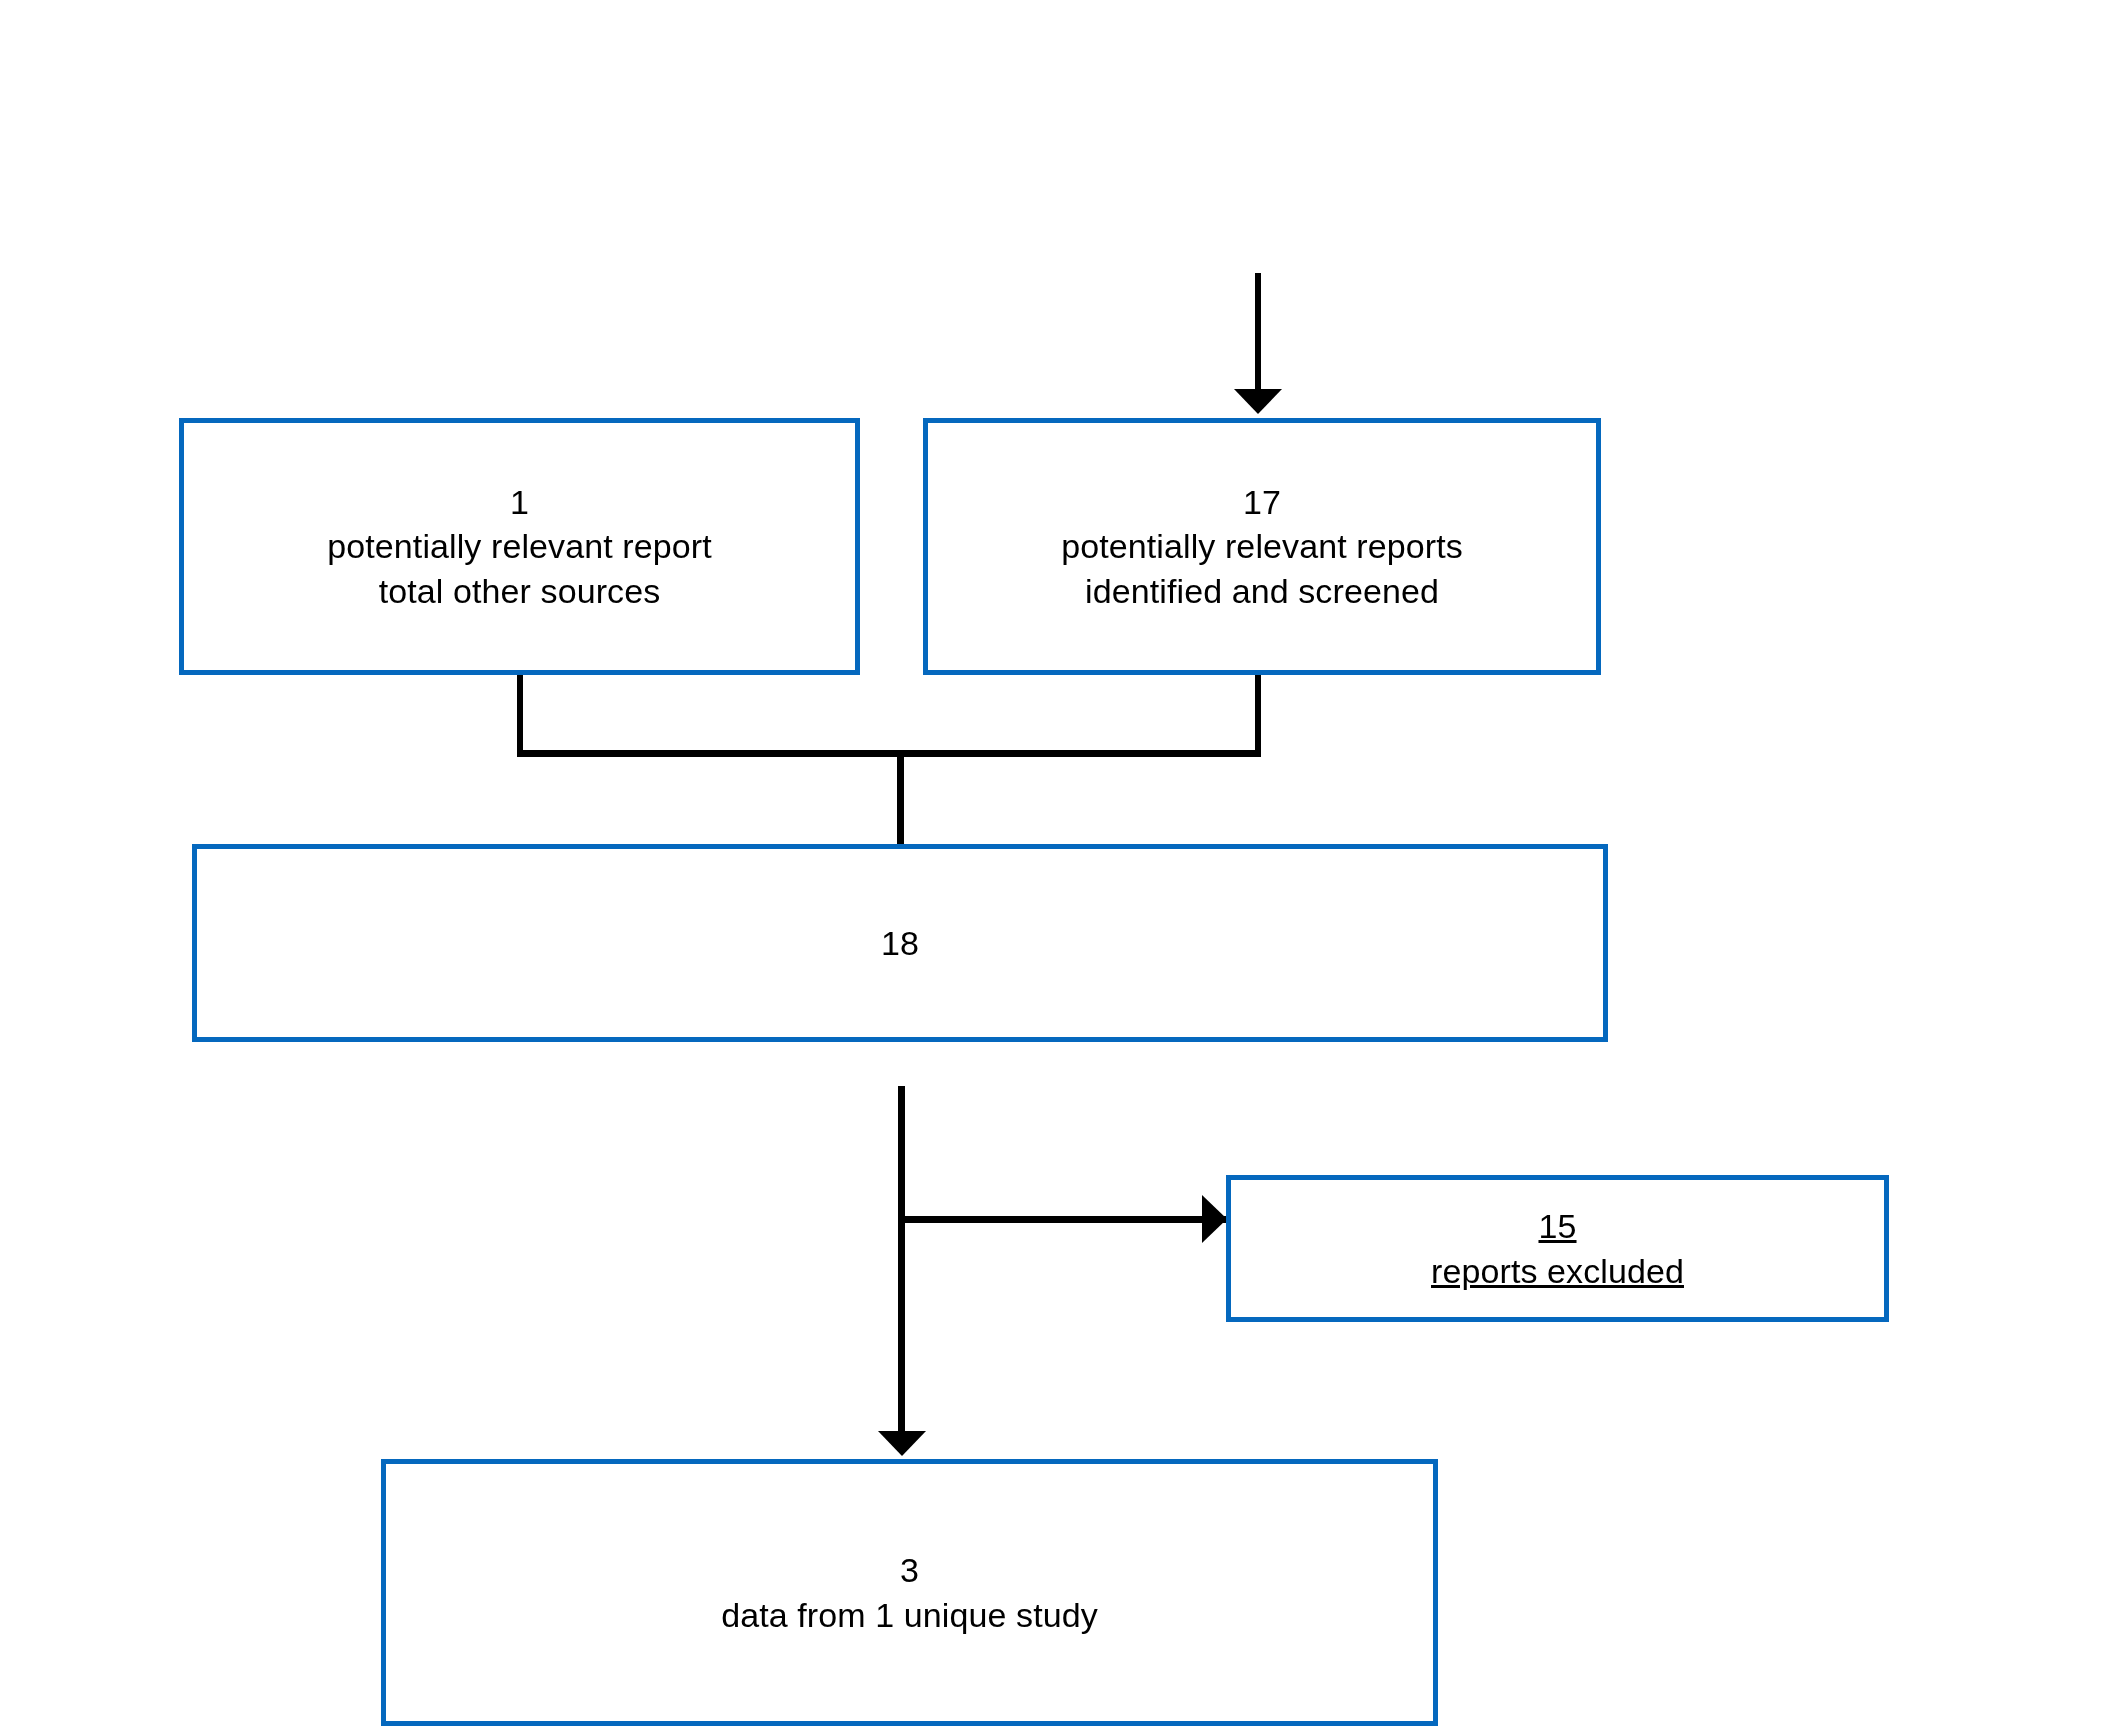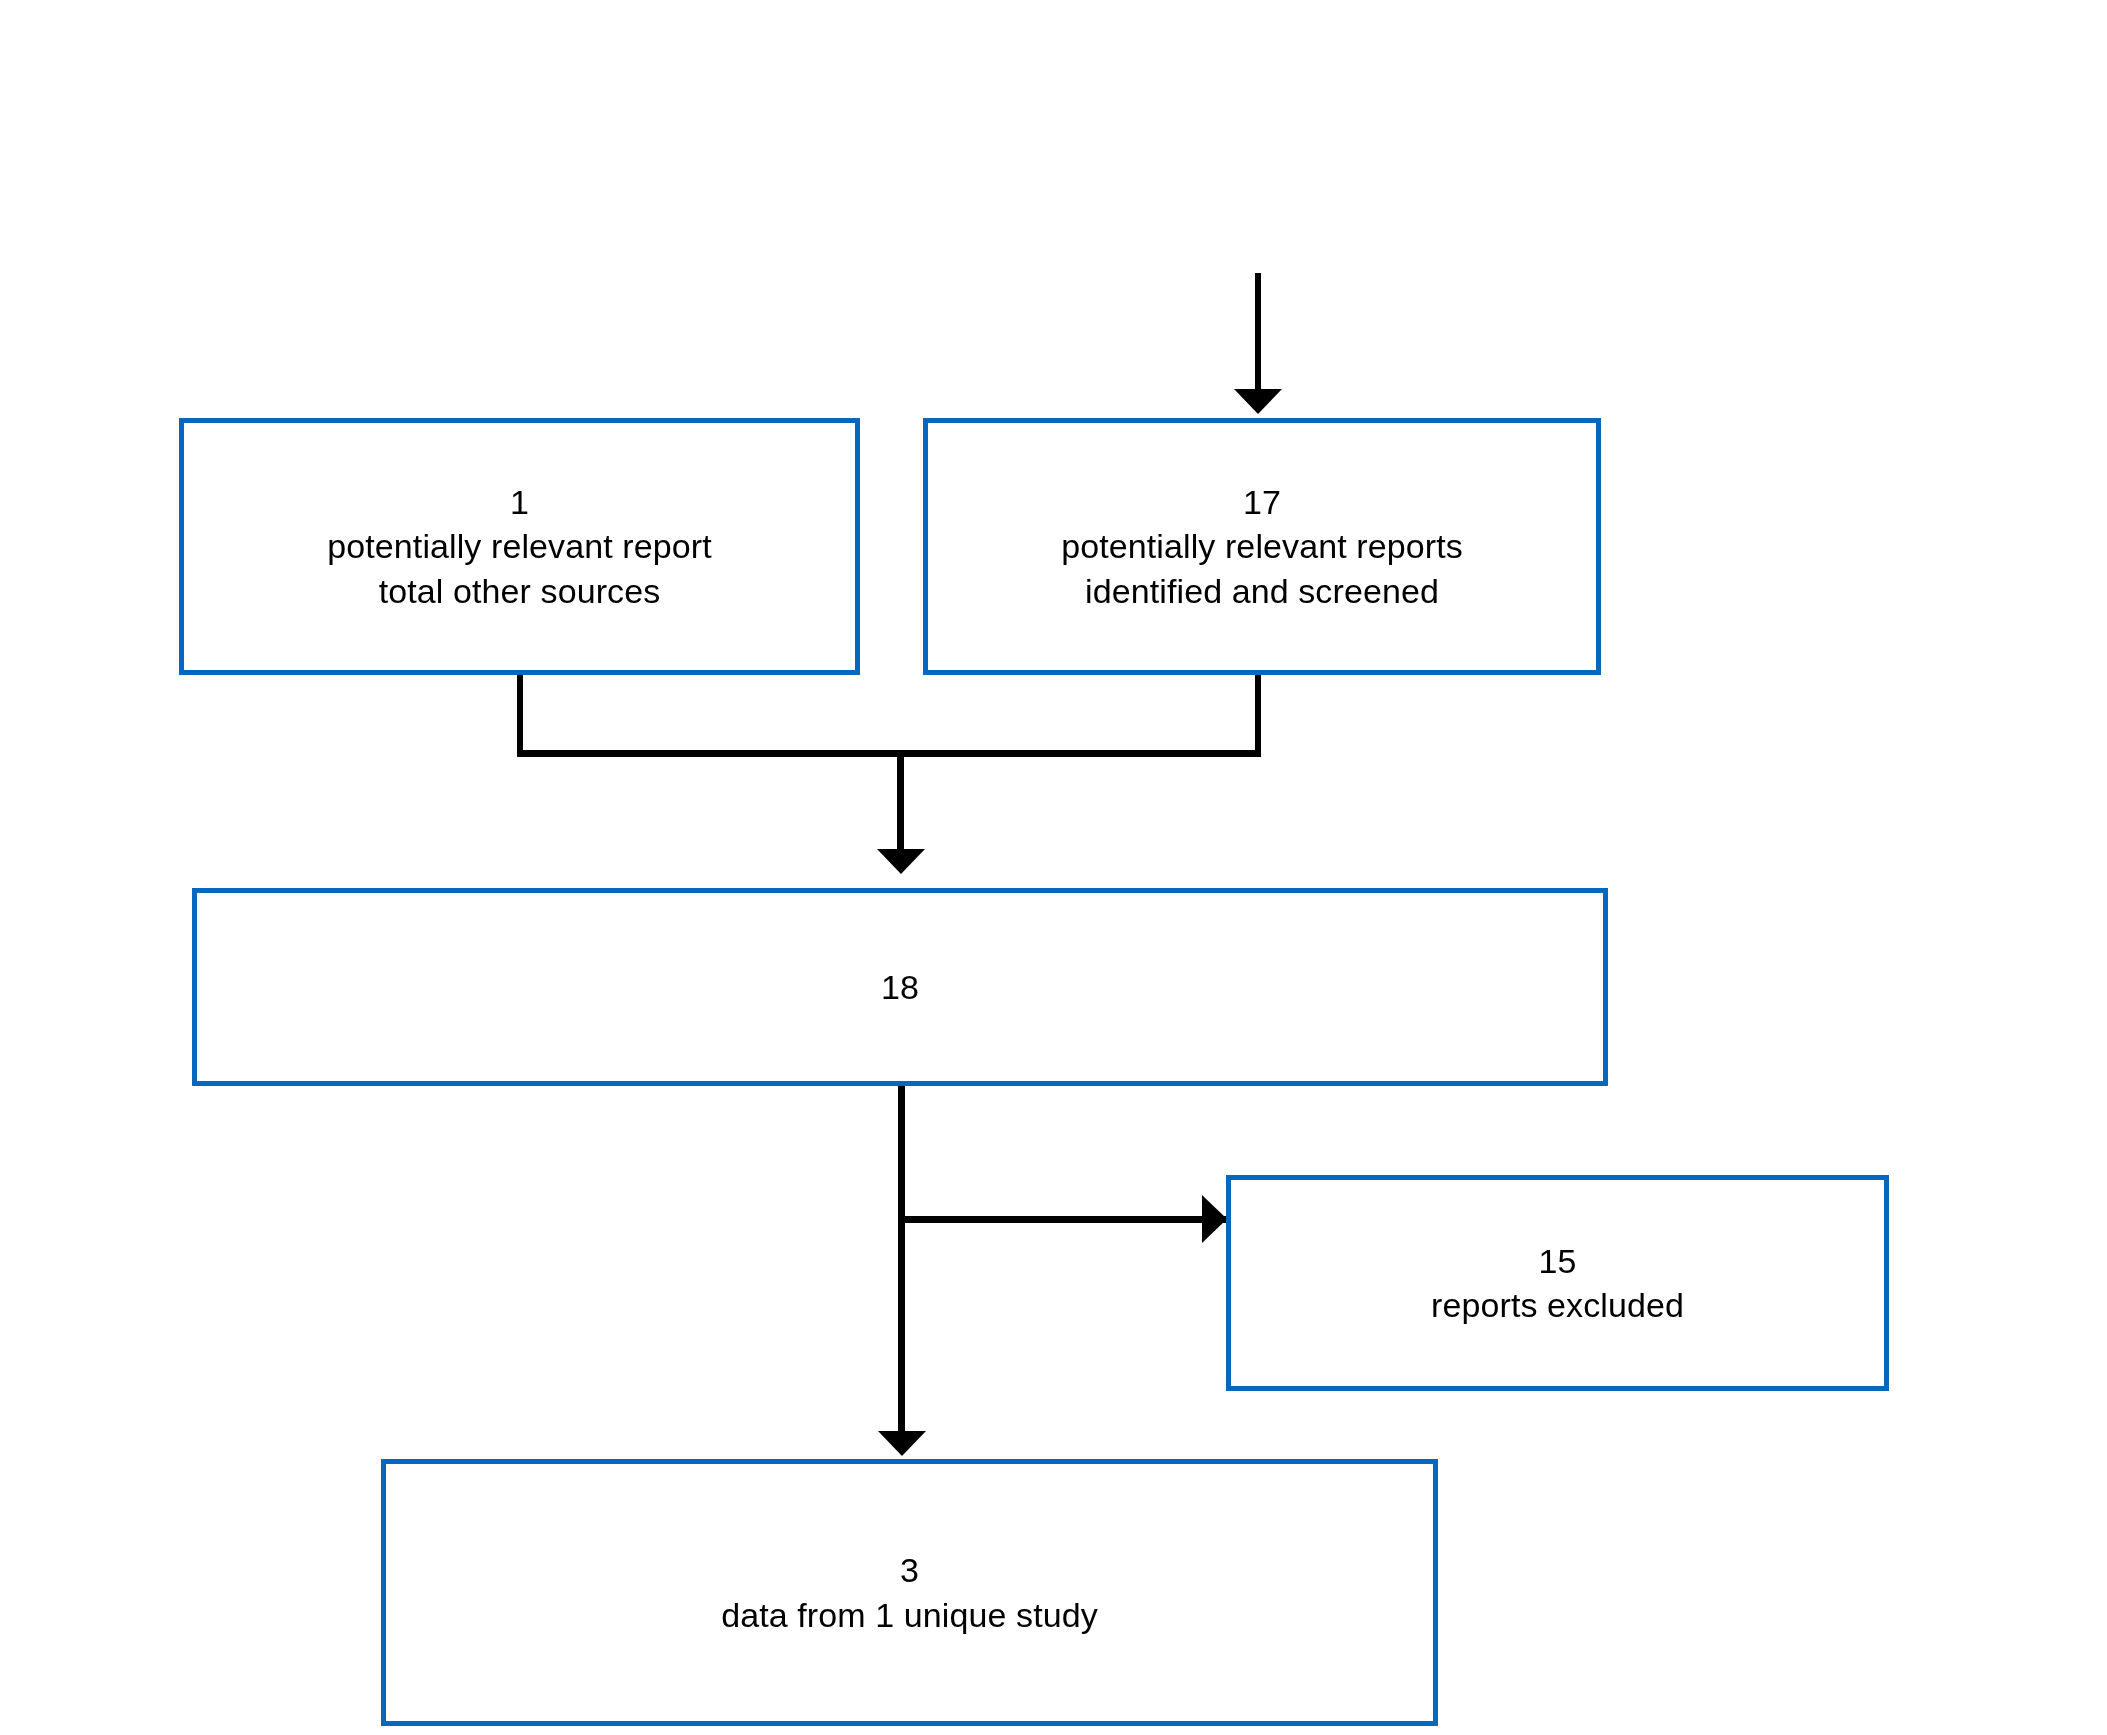--- a/index.html
+++ b/index.html
@@ -33,22 +33,22 @@
     display:block;
     white-space:nowrap;
     line-height:1.30;
     font-size:34px;
     letter-spacing:0.1px;
   }
   
   #node-citations      {left:935px; top:30px;   width:668px; height:243px;}
   #node-other-sources  {left:179px;  top:418px;  width:681px; height:257px;}
   #node-screened       {left:923px; top:418px;  width:678px; height:257px;}
-  #node-total-screened {left:192px;  top:888px; width:1416px; height:198px;}
-  #node-excluded       {left:1226px; top:1175px; width:663px; height:216px;}
+  #node-total-screened {left:192px;  top:844px; width:1416px; height:198px;}
+  #node-excluded       {left:1226px; top:1175px; width:663px; height:147px;text-decoration:underline;}
   #node-included       {left:381px;  top:1459px; width:1057px; height:267px;}
 
   
   .conn{position:absolute;background:#000000;z-index:2;}
   .arrowhead{
     position:absolute;
     width:0;height:0;
     background:transparent;
     z-index:2;
   }

